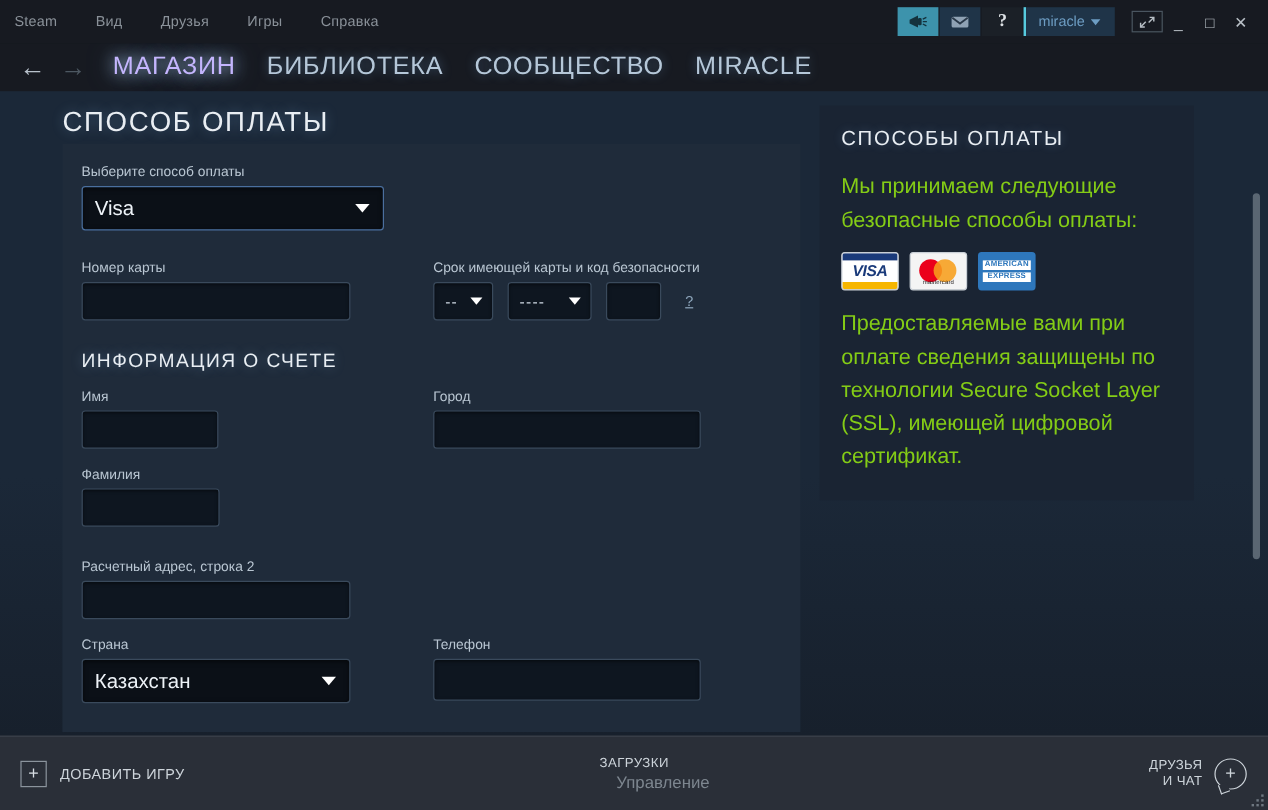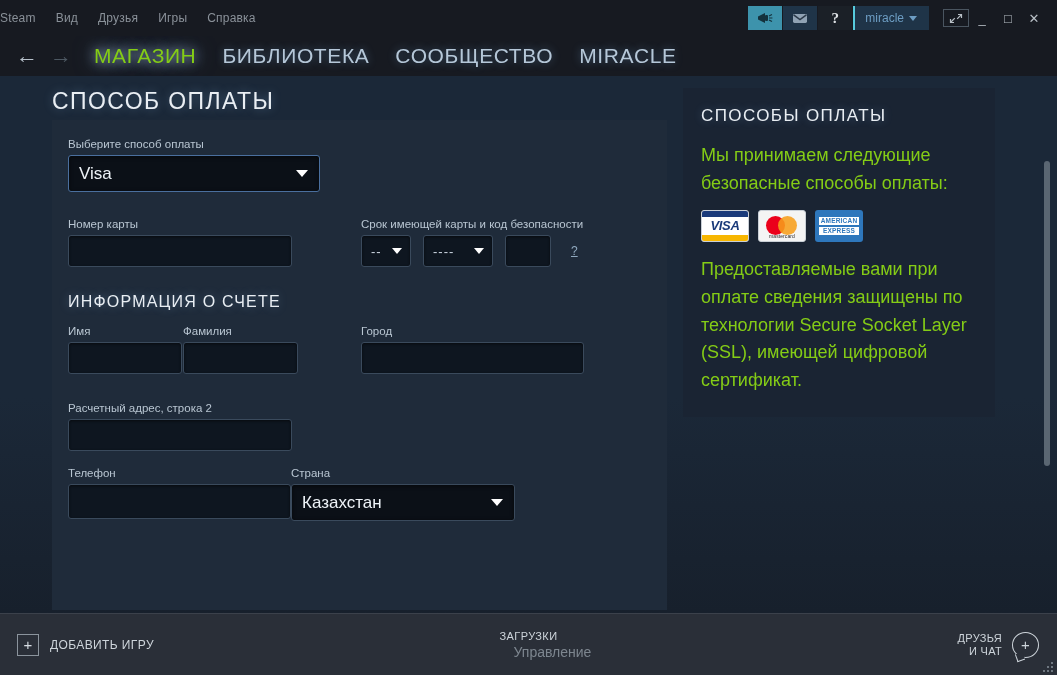--- a/index.html
+++ b/index.html
@@ -26,21 +26,22 @@
     height: 36px;
     background: #171a21;
     display: flex;
     align-items: center;
     flex: 0 0 36px;
     position: relative;
   }
   .menu {
     display: flex;
     align-items: flex-end;
-    gap: 20px;
+    padding-left: 12px;
+    gap: 32px;
   }
   .menu-item {
     color: #8a9199;
     font-size: 12px;
     letter-spacing: 0.2px;
     cursor: default;
   }
 
   .tb-right {
     position: absolute;
@@ -122,21 +123,21 @@
   .navarrow.dim { color: #4d5862; }
   .nav-tabs { display: flex; align-items: center; gap: 26px; margin-left: 16px; }
   .nav-tab {
     font-size: 21px;
     color: #b5c7d8;
     letter-spacing: 0.6px;
     cursor: pointer;
     text-shadow: 0 0 9px rgba(120,170,220,.45);
   }
   .nav-tab.active {
-    color: #84cc16;
+    color: #c4b5fd;
     text-shadow: 0 0 12px rgba(190,220,255,.95), 0 0 22px rgba(120,180,240,.55);
     text-align: right;
   }
 
   
   .page {
     flex: 1 1 auto;
     position: relative;
     overflow: hidden;
     background:
@@ -493,21 +494,21 @@
                   <input class="inp" style="width: 46px;" value="">
                   <span class="helpq">?</span>
                 </div>
               </div>
             </div>
 
             <h2 class="sec-title sub" style="margin-left:0;margin-top:26px;">ИНФОРМАЦИЯ О СЧЕТЕ</h2>
 
             <div class="row">
               <div style="width:293px;">
-                <div class="row" style="gap:0;">
+                <div class="row" style="gap:16px;flex-direction:column;">
                   <div style="width:115px;">
                     <label class="field-label">Имя</label>
                     <input class="inp" style="width: 114px;" value="">
                   </div>
                   <div>
                     <label class="field-label">Фамилия</label>
                     <input class="inp" style="width: 115px;" value="">
                   </div>
                 </div>
               </div>
@@ -519,30 +520,30 @@
 
             <div class="row" style="margin-top:14px;">
             </div>
 
             <div style="margin-top:14px;">
               <label class="field-label">Расчетный адрес, строка 2</label>
               <input class="inp" style="width: 224px;" value="">
             </div>
 
             <div class="row" style="margin-top:16px;">
-              <div>
-                <label class="field-label">Телефон</label>
-                <input class="inp" style="width: 223px; height: 35px;" value="">
-              </div>
               <div style="width:293px;">
                 <label class="field-label">Страна</label>
                 <div class="select-box plain" style="width:224px;">
                   <span>Казахстан</span>
                   <span class="tri"></span>
                 </div>
+              </div>
+              <div>
+                <label class="field-label">Телефон</label>
+                <input class="inp" style="width: 223px; height: 35px;" value="">
               </div>
             </div>
 
           </div>
         </div>
 
         <div class="side-col">
           <div class="side-panel">
             <div class="side-title">СПОСОБЫ ОПЛАТЫ</div>
             <div class="side-text">Мы принимаем следующие безопасные способы оплаты:</div>

